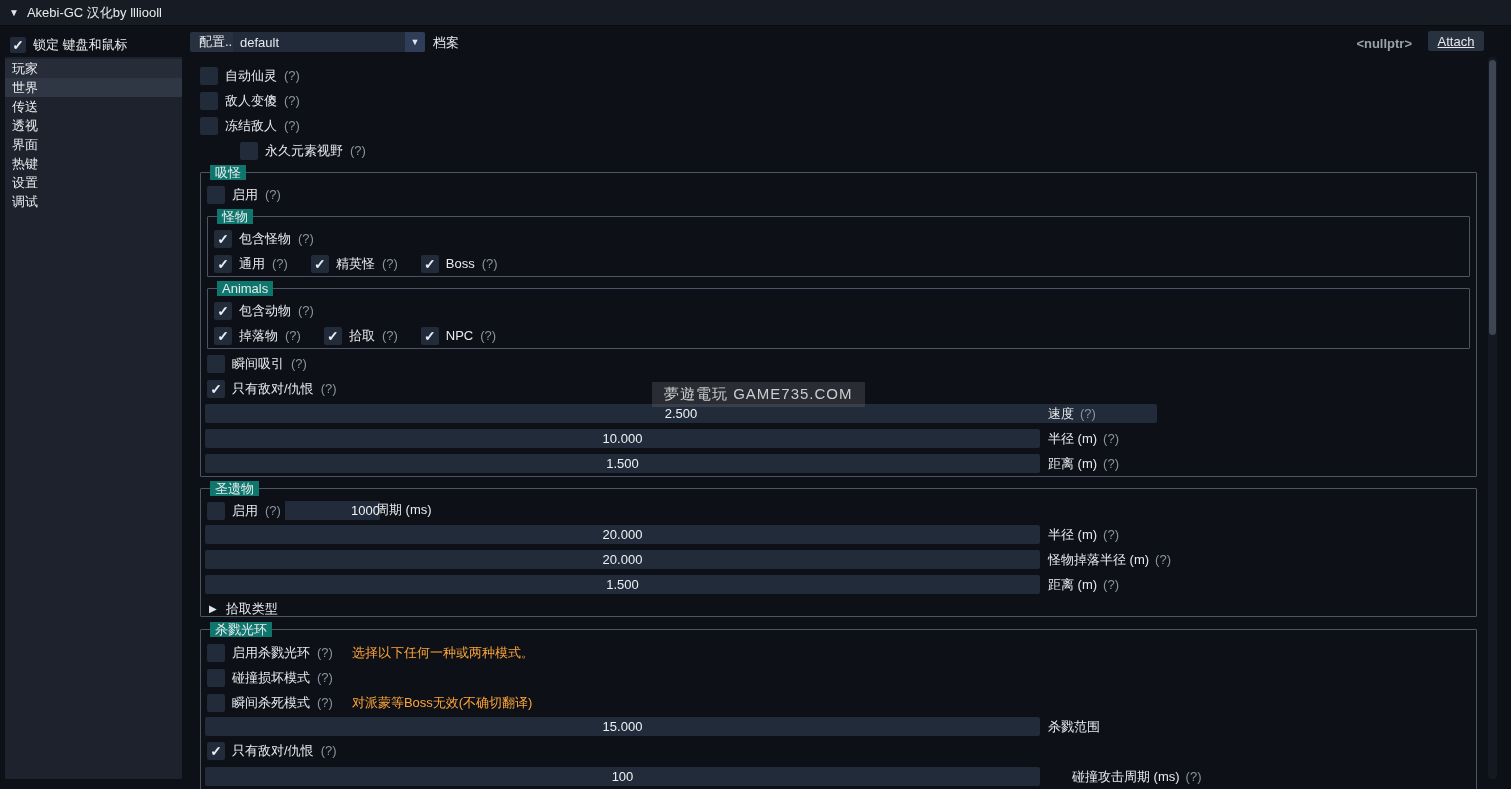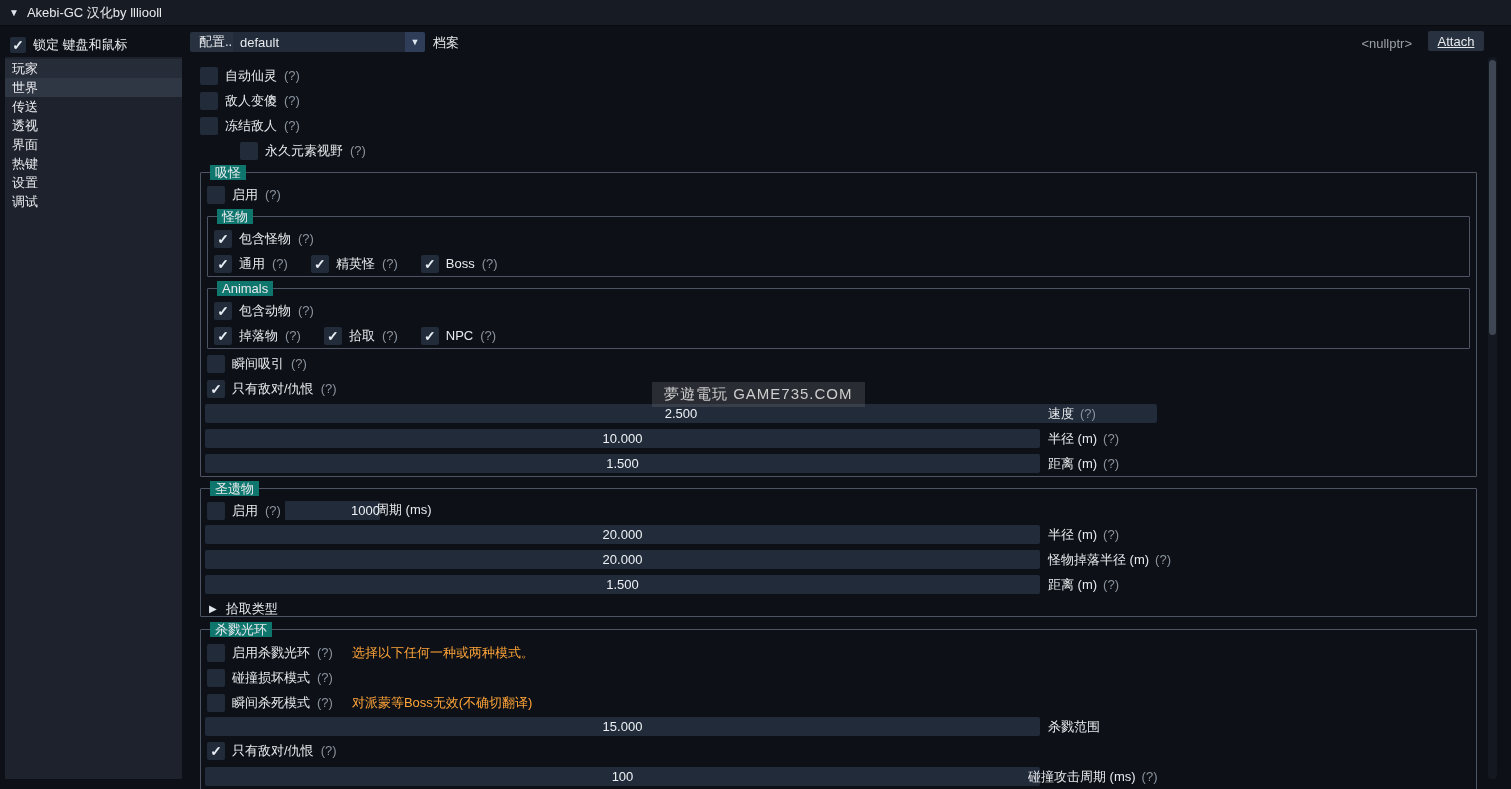--- a/index.html
+++ b/index.html
@@ -26,21 +26,21 @@
   .cb-sm { width:16px; height:16px; }
   
   .btn { position:absolute; height:20px; background:#28313f; border:none; border-radius:2px;
     color:#e8eaed; font-family:inherit; font-size:13px; padding:0 9px;
     display:flex; align-items:center; justify-content:center; cursor:pointer; }
   .combo { position:absolute; left:233px; top:32px; width:192px; height:20px;
     background:#212b3a; border-radius:2px; display:flex; align-items:center; }
   .combo-val { padding-left:7px; flex:1; }
   .combo-arrow { width:20px; height:20px; background:#2f3d58; border-radius:0 2px 2px 0;
     display:flex; align-items:center; justify-content:center; font-size:9px; color:#dfe6ee; }
-  .status { position:absolute; color:#9aa0a8; }
+  .status { position:absolute; color:#9aa0a8;font-weight:bold; }
   
   .group { position:absolute; border:1px solid #4d5564; border-radius:1px; }
   .group-title { position:absolute; top:-8px; left:9px; background:#0f766e; padding:0 5px;
     color:#e8eaed; font-size:13px; line-height:15px; }
   
   .drag { position:absolute; height:19px; background:#212b3a; border-radius:2px;
     display:flex; align-items:center; justify-content:center; color:#eef1f4; }
   .field-label { position:absolute; height:19px; display:flex; align-items:center; gap:6px; white-space:nowrap; }
   .input-box { position:absolute; height:19px; background:#212b3a; border-radius:1px;
     display:flex; align-items:center; justify-content:flex-end; color:#eef1f4; }
@@ -305,21 +305,21 @@
 <div class="row" style="left:207px;top:741px;">
   <span class="cb">
       <span class="check">✓</span>
     </span>
   <span class="lbl">只有敌对/仇恨</span>
   <span class="help">(?)</span>
 </div>
 <div class="drag" style="left:205px;top:767px;width:835px;">
   <span>100</span>
 </div>
-<div class="field-label" style="left:1028px;top:767px;text-align:center;">
+<div class="field-label" style="left:1072px;top:767px;text-align:center;">
   <span>碰撞攻击周期 (ms)</span>
   <span class="help">(?)</span>
 </div>
 
 <div class="watermark">夢遊電玩 GAME735.COM</div>
 
 <div class="sb-track">
   <div class="sb-thumb"></div>
 </div>
 

